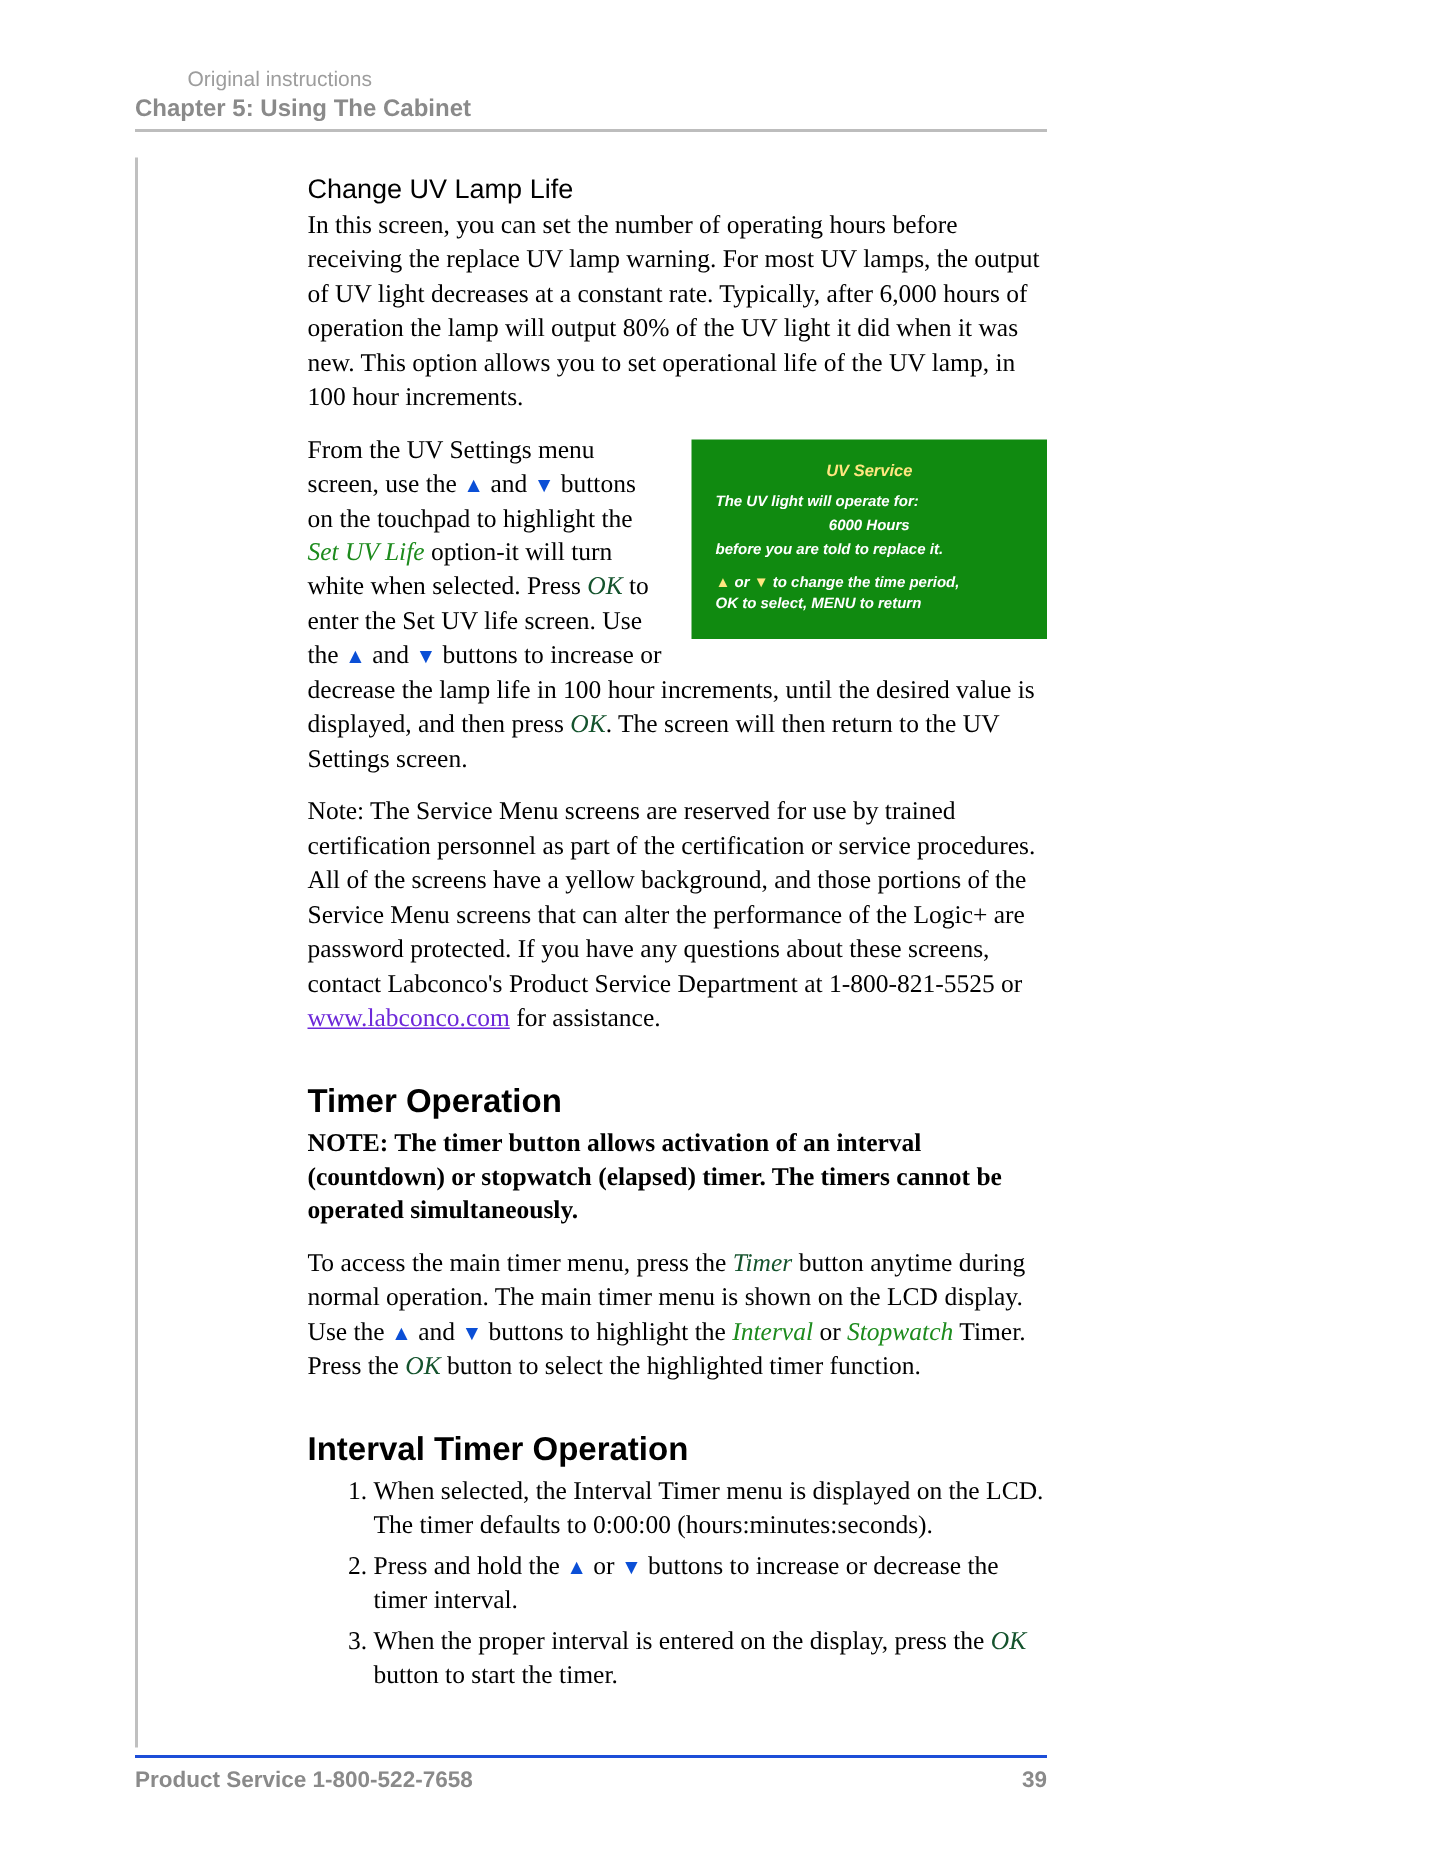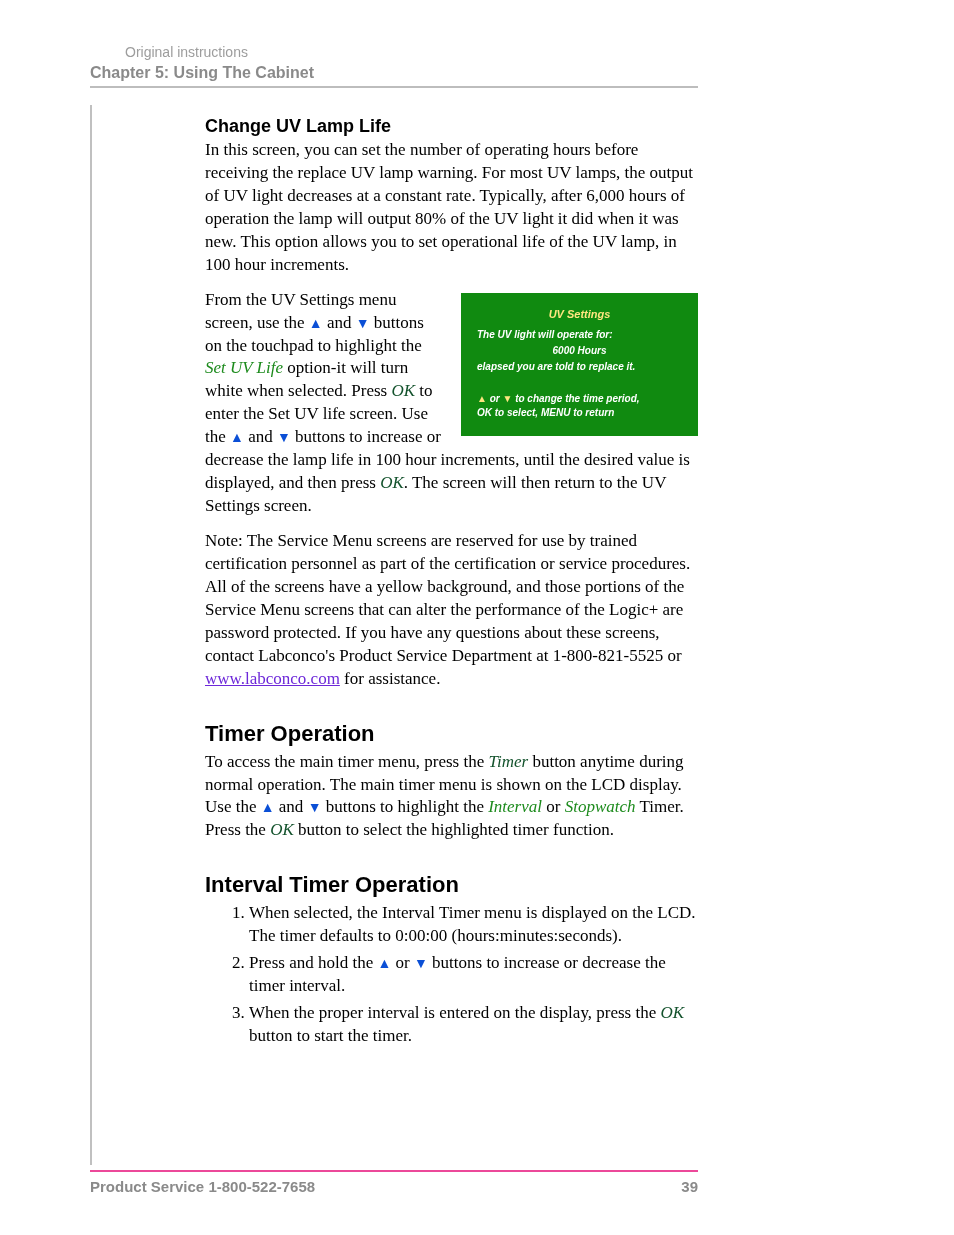--- a/index.html
+++ b/index.html
@@ -34,21 +34,21 @@
   .top-rule {
     border: none;
     border-top: 2px solid #bdbdbd;
     margin: 0 0 28px 0;
   }
   .content {
     margin-left: 115px;
   }
   .h3 {
     font-family: Arial, Helvetica, sans-serif;
-    font-weight: bold;
+    font-weight: normal;
     font-size: 18px;
     margin: 6px 0 2px 0;
   }
   .h2 {
     font-family: Arial, Helvetica, sans-serif;
     font-weight: bold;
     font-size: 22px;
     margin: 30px 0 4px 0;
   }
   p { margin: 0 0 12px 0; line-height: 1.35; }
@@ -94,64 +94,65 @@
   }
   .footer {
     position: absolute;
     left: 90px;
     right: 90px;
     bottom: 40px;
     font-family: Arial, Helvetica, sans-serif;
     font-weight: bold;
     color: #8a8a8a;
     font-size: 15px;
-    border-top: 2px solid #ec4899;
+    border-top: 2px solid #1d4ed8;
     padding-top: 6px;
   }
   .footer .pg { float: right; }
 </style>
 </head>
 <body>
 
 <div class="page">
   <div class="orig-instr">Original instructions</div>
   <div class="chapter-line">Chapter 5: Using The Cabinet</div>
   <hr class="top-rule">
   <div class="left-rule"></div>
 
   <div class="content">
 
     <div class="h3">Change UV Lamp Life</div>
     <p>In this screen, you can set the number of operating hours before receiving the replace UV lamp warning. For most UV lamps, the output of UV light decreases at a constant rate. Typically, after 6,000 hours of operation the lamp will output 80% of the UV light it did when it was new. This option allows you to set operational life of the UV lamp, in 100 hour increments.</p>
 
     <div class="clearfix">
       <div class="uv-panel">
-        <div class="uv-title">UV Settings</div>
+        <div class="uv-title">UV Service</div>
         <div>The UV light will operate for:</div>
         <div class="uv-hours">6000 Hours</div>
-        <div>elapsed you are told to replace it.</div>
-        <div style="margin-top:18px;">
+        <div>before you are told to replace it.</div>
+        <div style="margin-top:8px;">
           <span style="color:#ffe680;">▲</span>
           <span>or</span>
           <span style="color:#ffe680;">▼</span>
           <span>to change the time period,</span><br>
           <span>OK to select, MENU to return</span>
         </div>
       </div>
 
       <p>
         <span>From the UV Settings menu screen, use the </span><span class="tri-up">▲</span><span> and </span><span class="tri-dn">▼</span><span> buttons on the touchpad to highlight the </span><span class="ital-green">Set UV Life</span><span> option-it will turn white when selected. Press </span><span class="ital-blue">OK</span><span> to enter the Set UV life screen. Use the </span><span class="tri-up">▲</span><span> and </span><span class="tri-dn">▼</span><span> buttons to increase or decrease the lamp life in 100 hour increments, until the desired value is displayed, and then press </span><span class="ital-blue">OK</span><span>.  The screen will then return to the UV Settings screen.</span>
       </p>
     </div>
 
     <p>
       <span>Note: The Service Menu screens are reserved for use by trained certification personnel as part of the certification or service procedures. All of the screens have a yellow background, and those portions of the Service Menu screens that can alter the performance of the Logic+ are password protected. If you have any questions about these screens, contact Labconco's Product Service Department at 1-800-821-5525 or </span><a class="link" href="#">www.labconco.com</a><span> for assistance.</span>
     </p>
 
     <div class="h2">Timer Operation</div>
+    <p class="bold">NOTE:  The timer button allows activation of an interval (countdown) or stopwatch (elapsed) timer.  The timers cannot be operated simultaneously.</p>
     <p>
       <span>To access the main timer menu, press the </span><span class="ital-blue">Timer</span><span> button anytime during normal operation. The main timer menu is shown on the LCD display. Use the </span><span class="tri-up">▲</span><span> and </span><span class="tri-dn">▼</span><span> buttons to highlight the </span><span class="ital-green">Interval</span><span> or </span><span class="ital-green">Stopwatch</span><span> Timer. Press the </span><span class="ital-blue">OK</span><span> button to select the highlighted timer function.</span>
     </p>
 
     <div class="h2">Interval Timer Operation</div>
     <ol class="num">
       <li>When selected, the Interval Timer menu is displayed on the LCD. The timer defaults to 0:00:00 (hours:minutes:seconds).</li>
       <li>
         <span>Press and hold the </span><span class="tri-up">▲</span><span> or </span><span class="tri-dn">▼</span><span> buttons to increase or decrease the timer interval.</span>
       </li>

